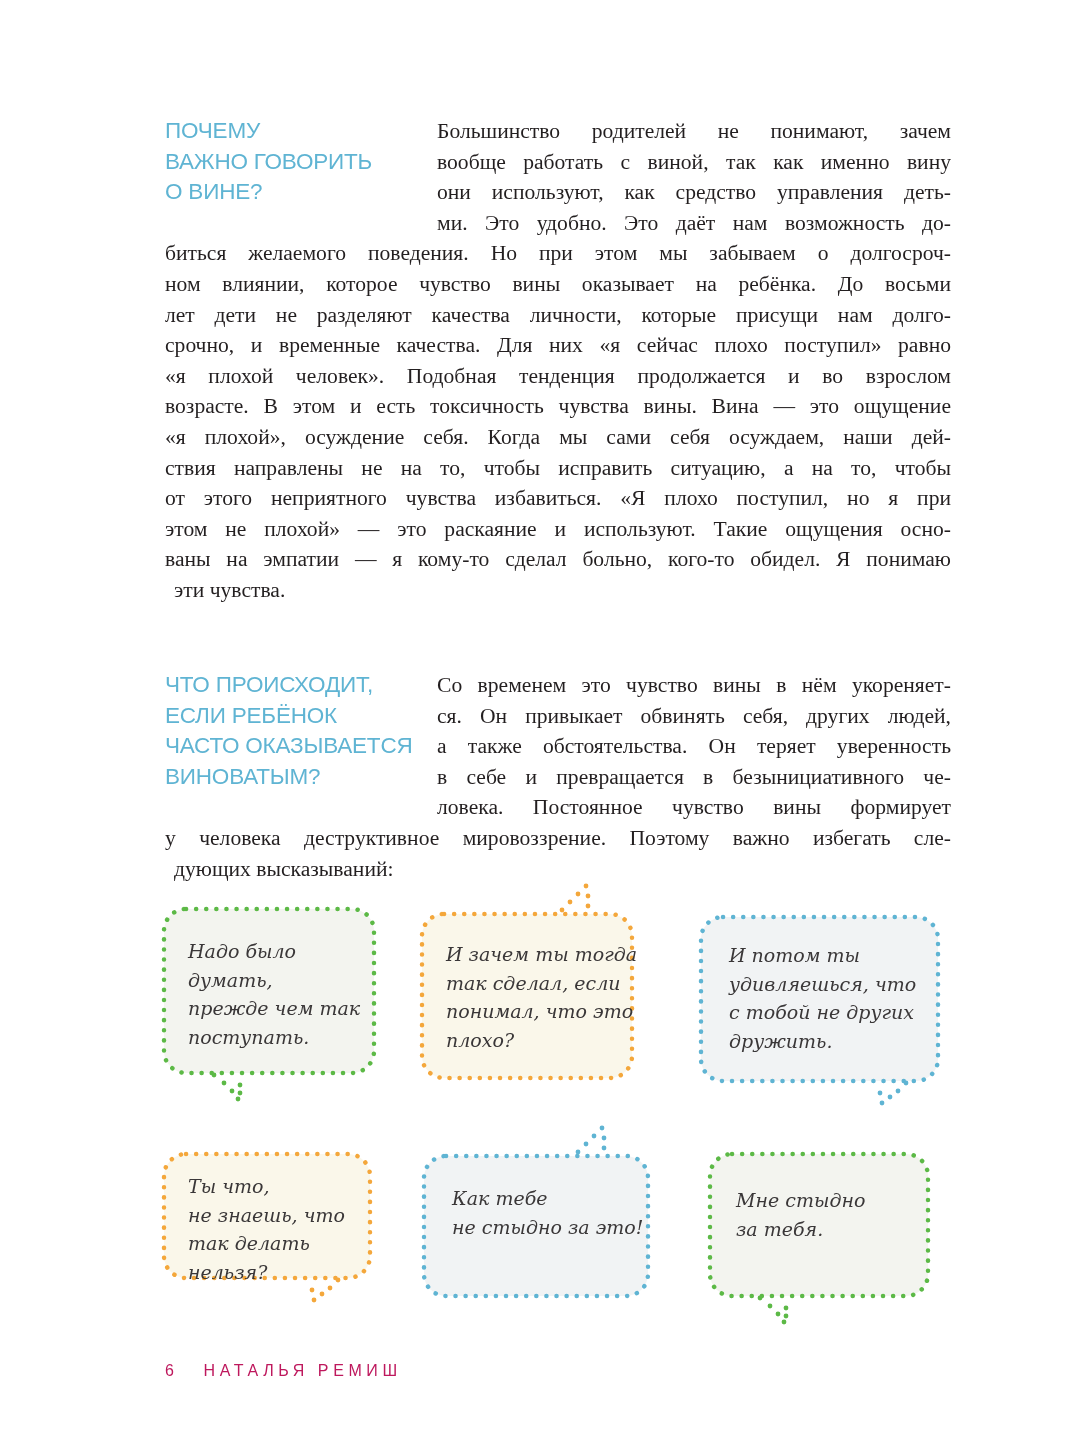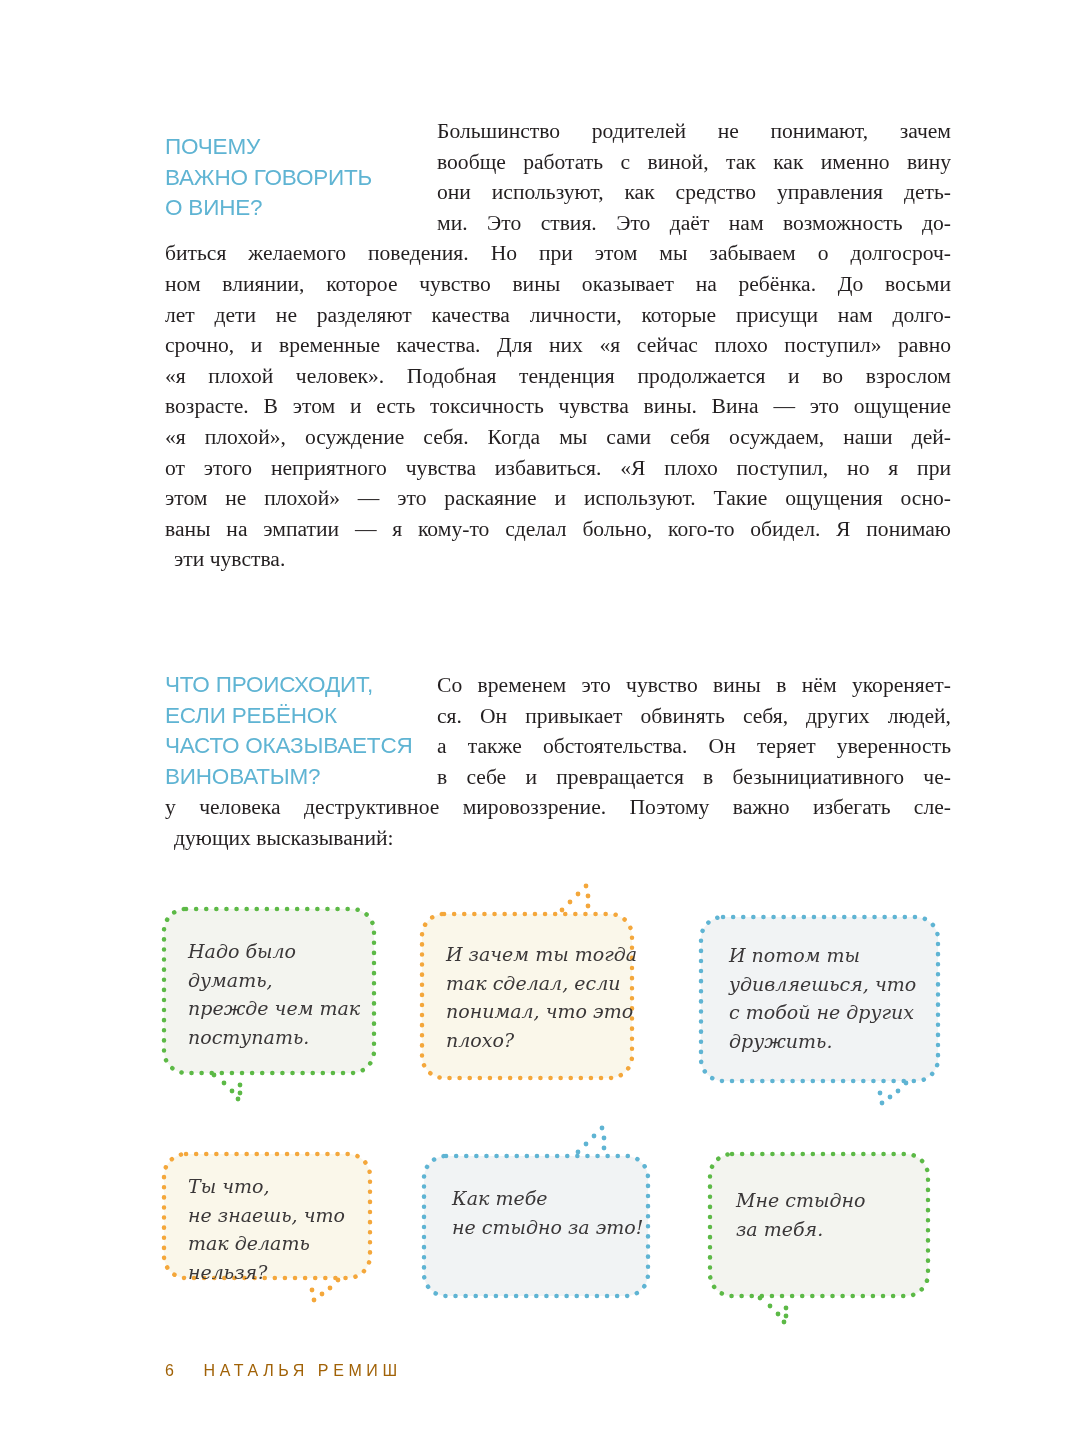--- a/index.html
+++ b/index.html
@@ -32,62 +32,64 @@
   .bubble .quote {
     position: absolute; left: 28px;
     font-family: "DejaVu Serif", "Liberation Serif", serif;
     font-style: italic;
     font-size: 19px; line-height: 28.5px; color: #3a3738;
   }
   .bubble .quote span { display: block; white-space: nowrap; }
 
   .footer {
     position: absolute; left: 165px; top: 1362px;
-    font-size: 16px; letter-spacing: 4.6px; color: #a16207;
+    font-size: 16px; letter-spacing: 4.6px; color: #be185d;
     font-family: "Liberation Sans", sans-serif;
   }
   .footer .page-num { margin-right: 16px; }
 </style>
 </head>
 <body>
 
-<div class="heading" style="top:116px;margin-top:16px;">
+<div class="heading" style="top:116px;">
   <span class="hl">Почему</span>
   <span class="hl">важно говорить</span>
   <span class="hl">о вине?</span>
 </div>
 <div class="body-text" style="top:116px;">
   <span class="line indent">Большинство родителей не понимают, зачем</span>
   <span class="line indent">вообще работать с виной, так как именно вину</span>
   <span class="line indent">они используют, как средство управления деть-</span>
-  <span class="line indent">ми. Это ствия. Это даёт нам возможность до-</span>
+  <span class="line indent">ми. Это удобно. Это даёт нам возможность до-</span>
   <span class="line">биться желаемого поведения. Но при этом мы забываем о долгосроч-</span>
   <span class="line">ном влиянии, которое чувство вины оказывает на ребёнка. До восьми</span>
   <span class="line">лет дети не разделяют качества личности, которые присущи нам долго-</span>
   <span class="line">срочно, и временные качества. Для них «я сейчас плохо поступил» равно</span>
   <span class="line">«я плохой человек». Подобная тенденция продолжается и во взрослом</span>
   <span class="line">возрасте. В этом и есть токсичность чувства вины. Вина — это ощущение</span>
   <span class="line">«я плохой», осуждение себя. Когда мы сами себя осуждаем, наши дей-</span>
+  <span class="line">ствия направлены не на то, чтобы исправить ситуацию, а на то, чтобы</span>
   <span class="line">от этого неприятного чувства избавиться. «Я плохо поступил, но я при</span>
   <span class="line">этом не плохой» — это раскаяние и используют. Такие ощущения осно-</span>
   <span class="line">ваны на эмпатии — я кому-то сделал больно, кого-то обидел. Я понимаю</span>
   <span class="line last">эти чувства.</span>
 </div>
 
 <div class="heading" style="top:670px;">
   <span class="hl">Что происходит,</span>
   <span class="hl">если ребёнок</span>
   <span class="hl">часто оказывается</span>
   <span class="hl">виноватым?</span>
 </div>
 <div class="body-text" style="top:670px;">
   <span class="line indent">Со временем это чувство вины в нём укореняет-</span>
   <span class="line indent">ся. Он привыкает обвинять себя, других людей,</span>
   <span class="line indent">а также обстоятельства. Он теряет уверенность</span>
   <span class="line indent">в себе и превращается в безынициативного че-</span>
+  <span class="line indent">ловека. Постоянное чувство вины формирует</span>
   <span class="line">у человека деструктивное мировоззрение. Поэтому важно избегать сле-</span>
   <span class="line last">дующих высказываний:</span>
 </div>
 
 <div class="bubble" id="b0" style="left:160px; top:905px;">
   <svg width="220" height="210">
       <rect x="4" y="4" width="210" height="164" rx="22" fill="#f3f4ef" stroke="#5cb946" stroke-width="4.5" stroke-linecap="round" stroke-dasharray="0.1 10"></rect>
       <circle cx="54" cy="170" r="2.4" fill="#5cb946"></circle>
       <circle cx="64" cy="178" r="2.4" fill="#5cb946"></circle>
       <circle cx="72" cy="186" r="2.4" fill="#5cb946"></circle>

